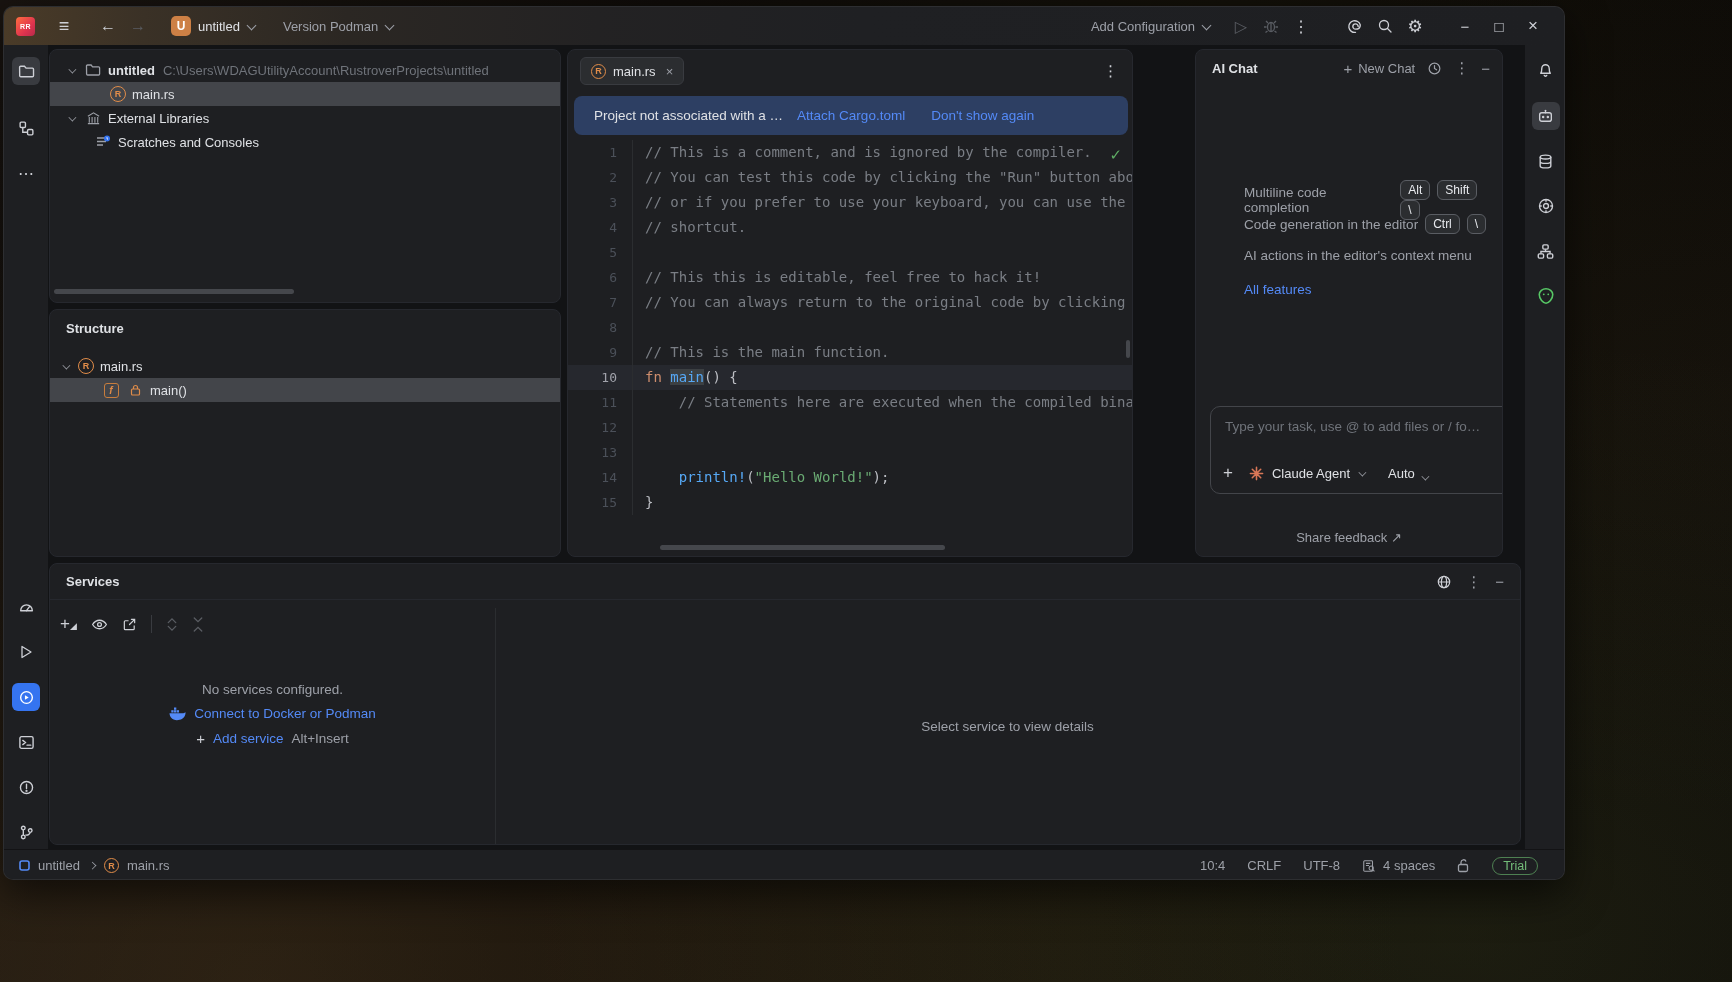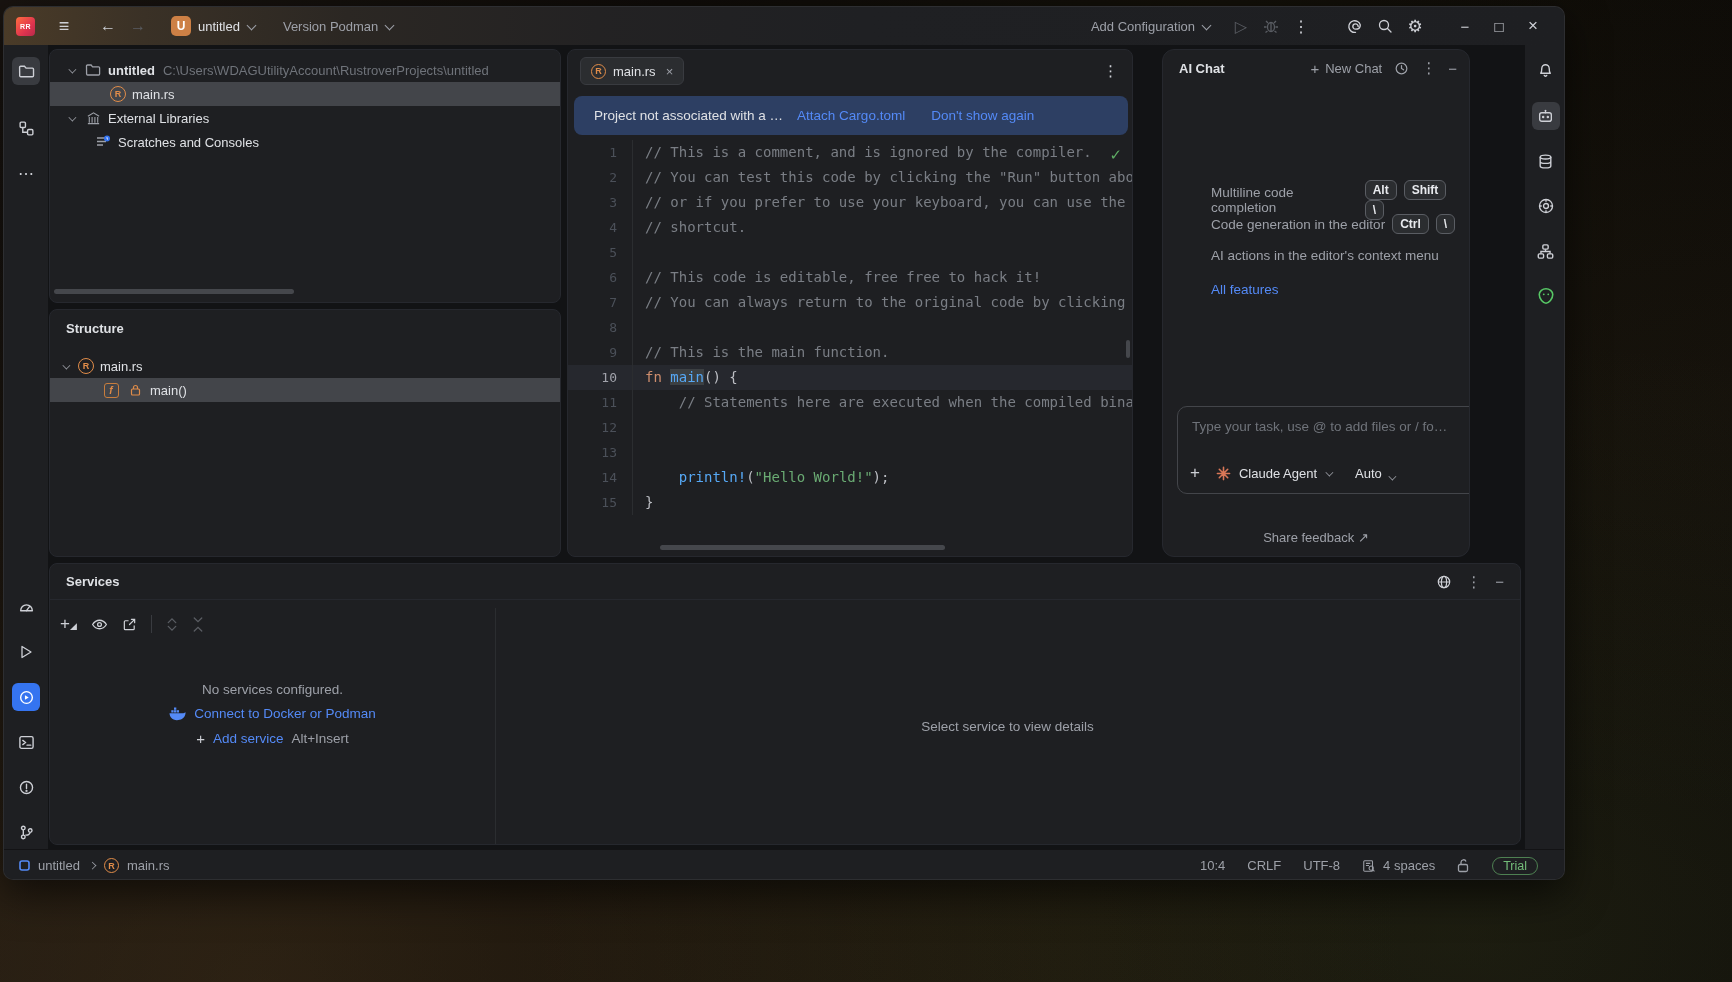--- a/index.html
+++ b/index.html
@@ -65,21 +65,21 @@
   .code-row{ display:flex; height:25px; line-height:25px; white-space:pre; }
   .code-row.cur{ background:#26282e; }
   .gut{ flex:none; width:65px; padding-right:15px; text-align:right; color:#4b5059; border-right:1px solid #2b2d30; font-size:13px;}
   .code-row.cur .gut{ color:#a1a3ab; }
   .codetxt{ padding-left:12px; }
   .cm{ color:#7a7e85; } .kw{ color:#cf8e6d; } .pl{ color:#bcbec4; }
   .fnh{ color:#56a8f5; background:#3c4043; } .mc{ color:#56a8f5; } .st{ color:#6aab73; }
   .vscroll{ position:absolute; right:2px; width:4px; border-radius:2px; background:#45474c; }
   
   .feat{ position:absolute; left:48px; color:#9da0a8; font-size:13.5px; display:flex; align-items:center; }
-  .key{ display:inline-block; margin-left:7px; padding:0px 7px; border:1px solid #5a5d63; border-radius:6px; background:#2b2d30; color:#e8eaee; font-weight:bold; font-size:12px; line-height:18px;}
+  .key{ display:inline-block; margin-left:7px; padding:0px 7px; border:1px solid #5a5d63; border-radius:6px; background:#2b2d30; color:#e8eaee; font-weight:normal; font-size:12px; line-height:18px;}
   .inputbox{ position:absolute; left:14px; top:356px; width:354px; height:88px; border:1px solid #43454a; border-radius:10px; }
   .placeholder{ position:absolute; left:14px; top:12px; right:30px; color:#6f737a; font-size:13.5px; white-space:nowrap; overflow:hidden;}
   .ibrow{ position:absolute; left:12px; right:12px; bottom:10px; display:flex; align-items:center; gap:8px; }
   
   .svctools{ position:absolute; left:10px; top:50px; display:flex; align-items:center; gap:14px; color:#ced0d6;}
   .svcdiv{ width:1px; height:18px; background:#393b40; }
   .empty{ position:absolute; left:0; top:118px; width:445px; display:flex; flex-direction:column; align-items:center; gap:9px; font-size:13.5px;}
   .vline{ position:absolute; left:445px; top:44px; bottom:0; width:1px; background:#2b2d30; }
   
   .statusbar{ position:absolute; left:0; top:842px; width:100%; height:32px; background:#1e1f22; border-top:1px solid #131315; display:flex; align-items:center; color:#9da0a8; font-size:13px;}
@@ -348,38 +348,38 @@
       <span class="blink" style="margin-left:14px;">Attach Cargo.toml</span>
       <span class="blink" style="margin-left:26px;">Don't show again</span>
     </div>
 
     <div class="codearea" id="codearea">
         <div class="code-row"><span class="gut">1</span><span class="codetxt"><span class="cm">// This is a comment, and is ignored by the compiler.</span></span></div>
         <div class="code-row"><span class="gut">2</span><span class="codetxt"><span class="cm">// You can test this code by clicking the "Run" button above,</span></span></div>
         <div class="code-row"><span class="gut">3</span><span class="codetxt"><span class="cm">// or if you prefer to use your keyboard, you can use the "Ctrl + Enter"</span></span></div>
         <div class="code-row"><span class="gut">4</span><span class="codetxt"><span class="cm">// shortcut.</span></span></div>
         <div class="code-row"><span class="gut">5</span><span class="codetxt"></span></div>
-        <div class="code-row"><span class="gut">6</span><span class="codetxt"><span class="cm">// This code is editable, free free to hack it!</span></span></div>
+        <div class="code-row"><span class="gut">6</span><span class="codetxt"><span class="cm">// This this is editable, feel free to hack it!</span></span></div>
         <div class="code-row"><span class="gut">7</span><span class="codetxt"><span class="cm">// You can always return to the original code by clicking the "Reset" button -&gt;</span></span></div>
         <div class="code-row"><span class="gut">8</span><span class="codetxt"></span></div>
         <div class="code-row"><span class="gut">9</span><span class="codetxt"><span class="cm">// This is the main function.</span></span></div>
         <div class="code-row cur"><span class="gut">10</span><span class="codetxt"><span class="kw">fn</span><span class="pl"> </span><span class="fnh">main</span><span class="pl">() {</span></span></div>
         <div class="code-row"><span class="gut">11</span><span class="codetxt"><span class="cm">    // Statements here are executed when the compiled binary is called.</span></span></div>
         <div class="code-row"><span class="gut">12</span><span class="codetxt"></span></div>
         <div class="code-row"><span class="gut">13</span></div>
         <div class="code-row"><span class="gut">14</span><span class="codetxt"><span class="mc">    println!</span><span class="pl">(</span><span class="st">"Hello World!"</span><span class="pl">);</span></span></div>
         <div class="code-row"><span class="gut">15</span><span class="codetxt"><span class="pl">}</span></span></div>
       </div>
 
     <span style="position:absolute; right:10px; top:96px; color:#5fad65; font-size:15px;">✓</span>
     <div class="vscroll" style="top:290px; height:18px;"></div>
     <div class="scrollh" style="left:92px; bottom:6px; width:285px;"></div>
   </div>
 
-  <div class="island" style="left:1158px; top:42px; width:308px; height:508px;border-radius:12px;">
+  <div class="island" style="left:1191px; top:42px; width:308px; height:508px;">
     <div class="panelhead" style="padding-right:12px;">
       <span class="ptitle">AI Chat</span>
       <div class="hicons" style="gap:12px;">
         <span style="display:flex;align-items:center;gap:6px;">
           <span style="font-size:15px;">+</span>
           <span>New Chat</span>
         </span>
         <span>
           <svg width="15" height="15" viewBox="0 0 16 16">
               <g fill="none" stroke="#9da0a8" stroke-width="1.3">

